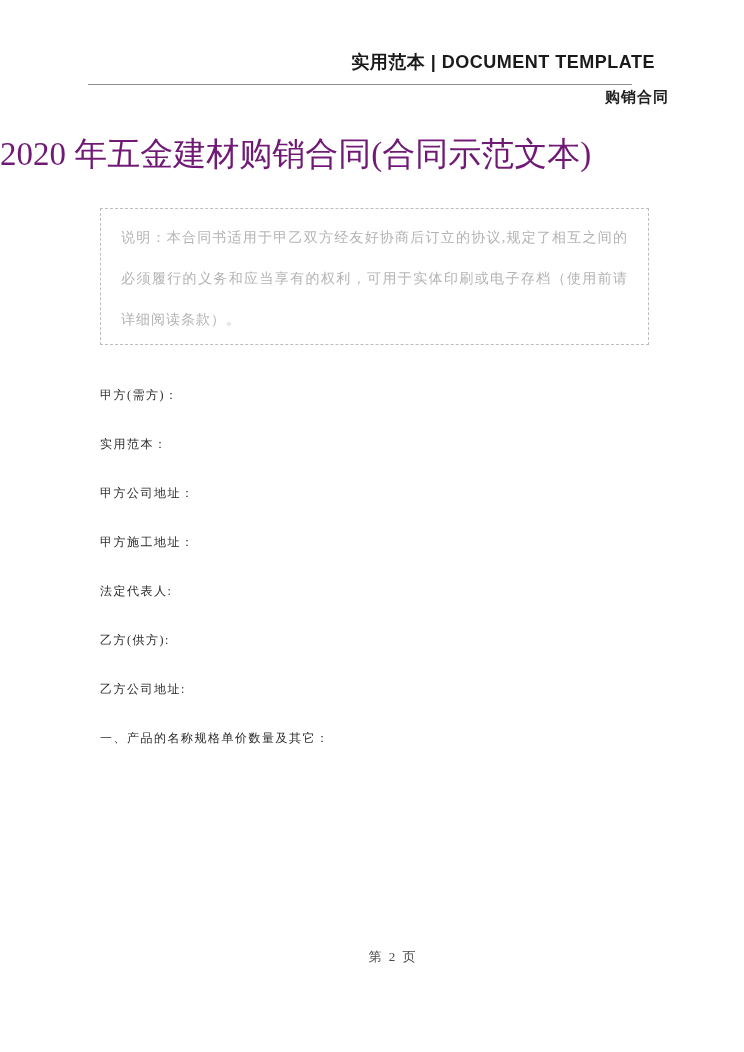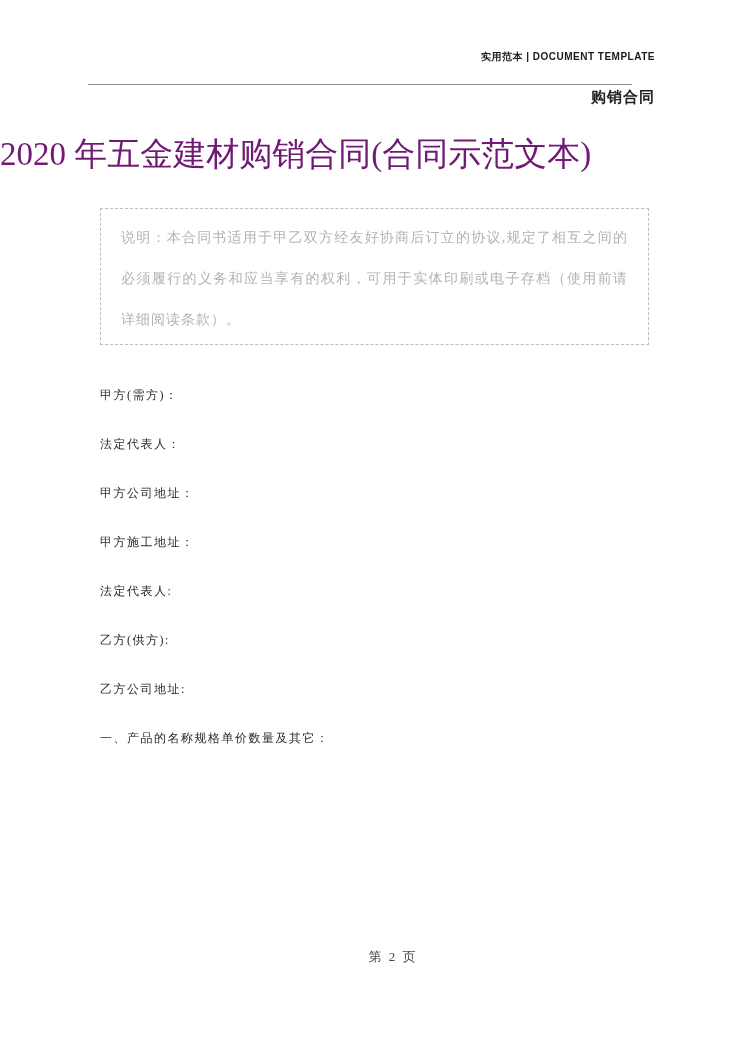--- a/index.html
+++ b/index.html
@@ -13,35 +13,35 @@
   .page {
     position: relative;
     width: 744px; height: 1052px;
     background: #ffffff;
   }
   
   .header-brand {
     position: absolute;
     top: 50px; right: 89px;
     font-family: "Liberation Sans", "DejaVu Sans", sans-serif;
-    font-size: 10px;
+    font-size: 18px;
     font-weight: bold;
     letter-spacing: 0.5px;
     color: #1a1a1a;
     white-space: nowrap;
   }
   .header-rule {
     position: absolute;
     top: 84px; left: 88px;
     width: 544px; height: 1px;
     background: #8c8c8c;
   }
   .header-doctype {
     position: absolute;
-    top: 88px; right: 89px;
+    top: 88px; right: 75px;
     font-family: "Liberation Sans", "DejaVu Sans", sans-serif;
     font-size: 15px;
     font-weight: bold;
     letter-spacing: 1px;
     color: #1f1f1f;
     white-space: nowrap;
   }
   
   .doc-title {
     position: absolute;
@@ -115,21 +115,21 @@
   <div class="header-doctype">购销合同</div>
 
   <div class="doc-title">2020 年五金建材购销合同(合同示范文本)</div>
 
   <div class="notice-box">
     <div class="notice-text">说明：本合同书适用于甲乙双方经友好协商后订立的协议,规定了相互之间的必须履行的义务和应当享有的权利，可用于实体印刷或电子存档（使用前请详细阅读条款）。</div>
   </div>
 
   <div class="body-block">
     <div class="field-line">甲方(需方)：</div>
-    <div class="field-line">法定代表人：</div>
+    <div class="field-line">实用范本：</div>
     <div class="field-line">甲方公司地址：</div>
     <div class="field-line">甲方施工地址：</div>
     <div class="field-line">法定代表人:</div>
     <div class="field-line">乙方(供方):</div>
     <div class="field-line">乙方公司地址:</div>
 
 
     <div class="section-heading">一、产品的名称规格单价数量及其它：</div>
   </div>
 

